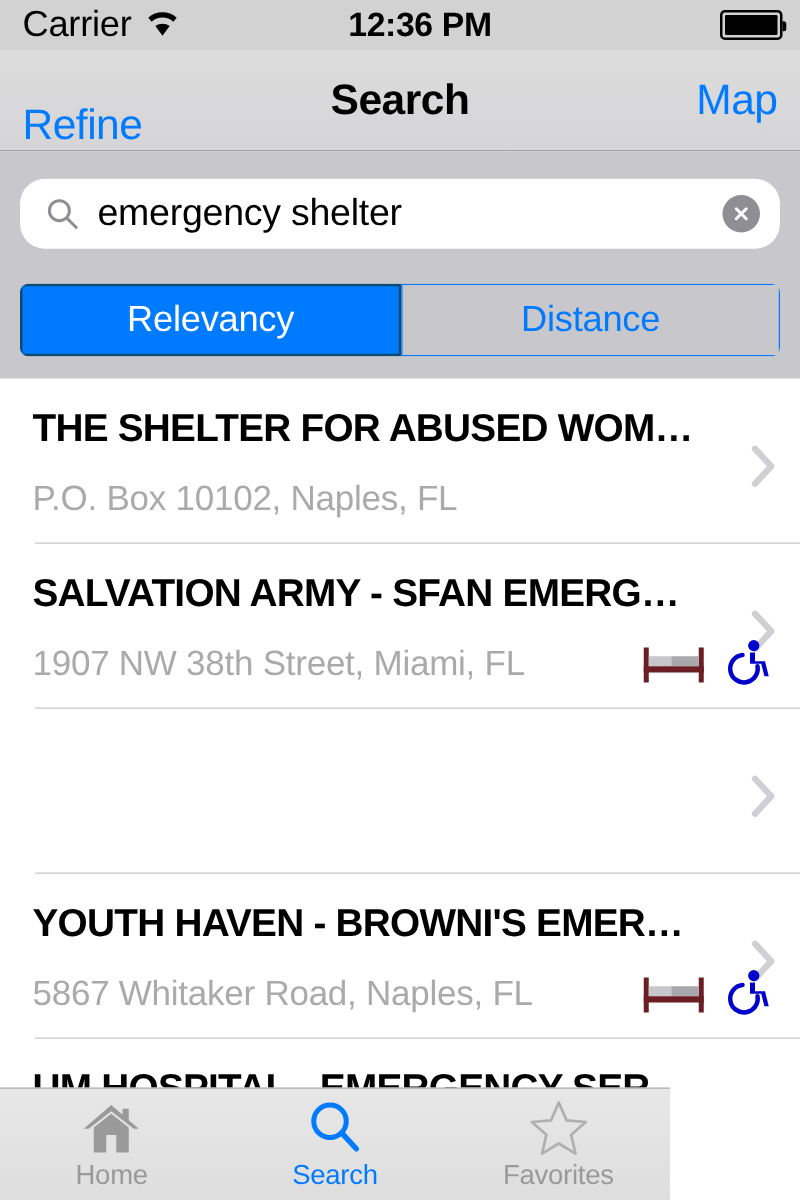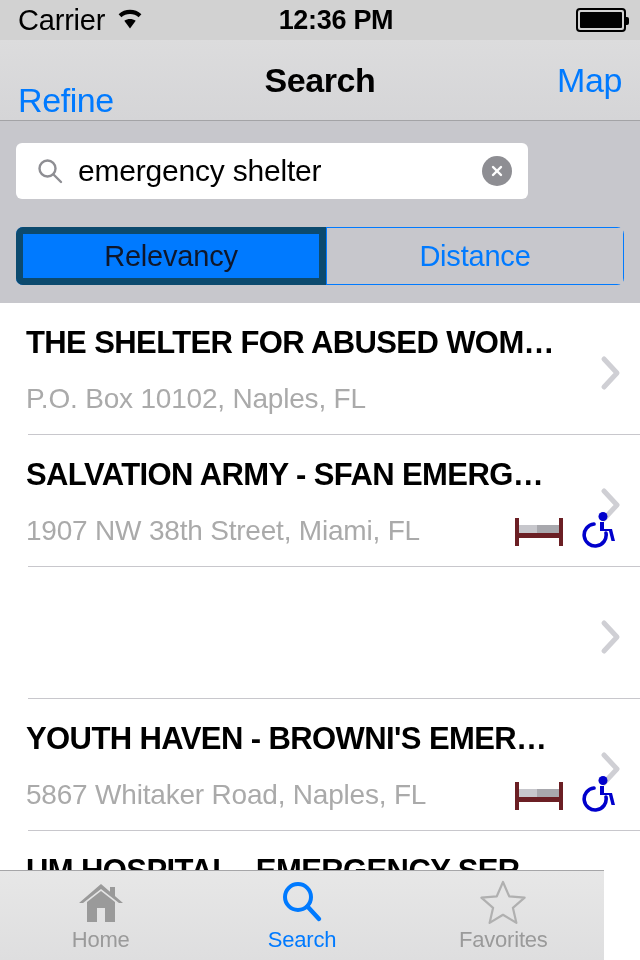--- a/index.html
+++ b/index.html
@@ -122,23 +122,23 @@
   
   .searchband {
     position: absolute;
     top: 121px; left: 0;
     width: 640px; height: 182px;
     background: #c7c7cc;
   }
   .searchfield {
     position: absolute;
     left: 16px; top: 22px;
-    width: 512px; height: 56px;
+    width: 608px; height: 56px;
     background: #ffffff;
-    border-radius: 6px;
+    border-radius: 20px;
     box-sizing: border-box;
     display: flex;
     align-items: center;
   }
   .search-glass {
     position: absolute;
     left: 20px; top: 14px;
     width: 28px; height: 28px;
   }
   .search-text {
@@ -174,22 +174,22 @@
     display: flex;
     align-items: center;
     justify-content: center;
     font-size: 29px;
     letter-spacing: -0.2px;
     box-sizing: border-box;
     cursor: pointer;
   }
   .seg.active {
     background: #007aff;
-    color: #0f172a;
-    border: 7px solid #0c4a6e;
+    color: #ffffff;
+    border: 2px solid #0c4a6e;
   }
   .seg.inactive {
     background: #c7c7cc;
     color: #007aff;
     border: 1px solid #007aff;
   }
 
   
   .list {
     position: absolute;
@@ -238,21 +238,21 @@
     position: absolute;
     left: 28px; right: 0; bottom: 0;
     height: 1px;
     background: #c8c7cc;
   }
 
   
   .tabbar {
     position: absolute;
     bottom: 0; left: 0;
-    width: 604px; height: 90px;
+    width: 536px; height: 90px;
     background: linear-gradient(to bottom, #e7e7e7 0%, #dededf 100%);
     border-top: 1px solid #a6a6a8;
     box-sizing: border-box;
     display: flex;
   }
   .tab {
     flex: 1;
     display: flex;
     flex-direction: column;
     align-items: center;

